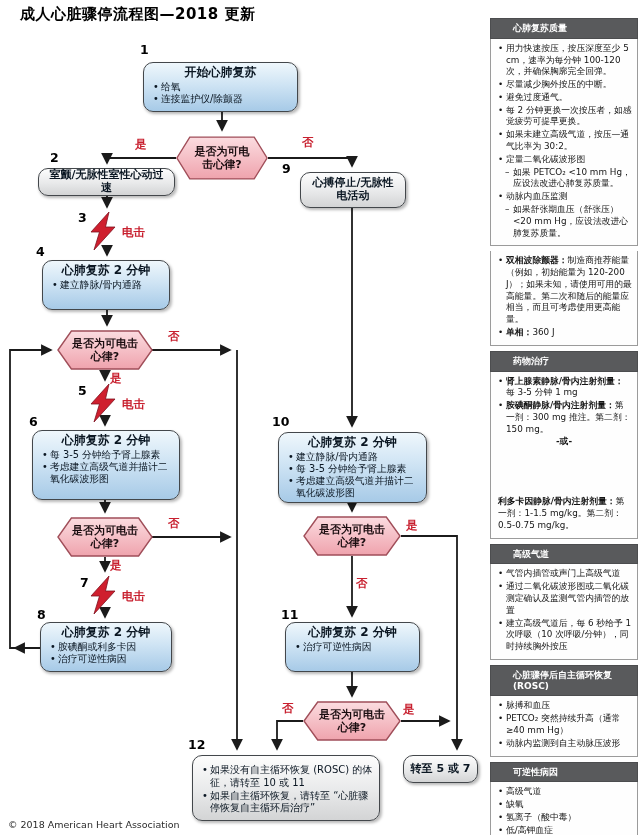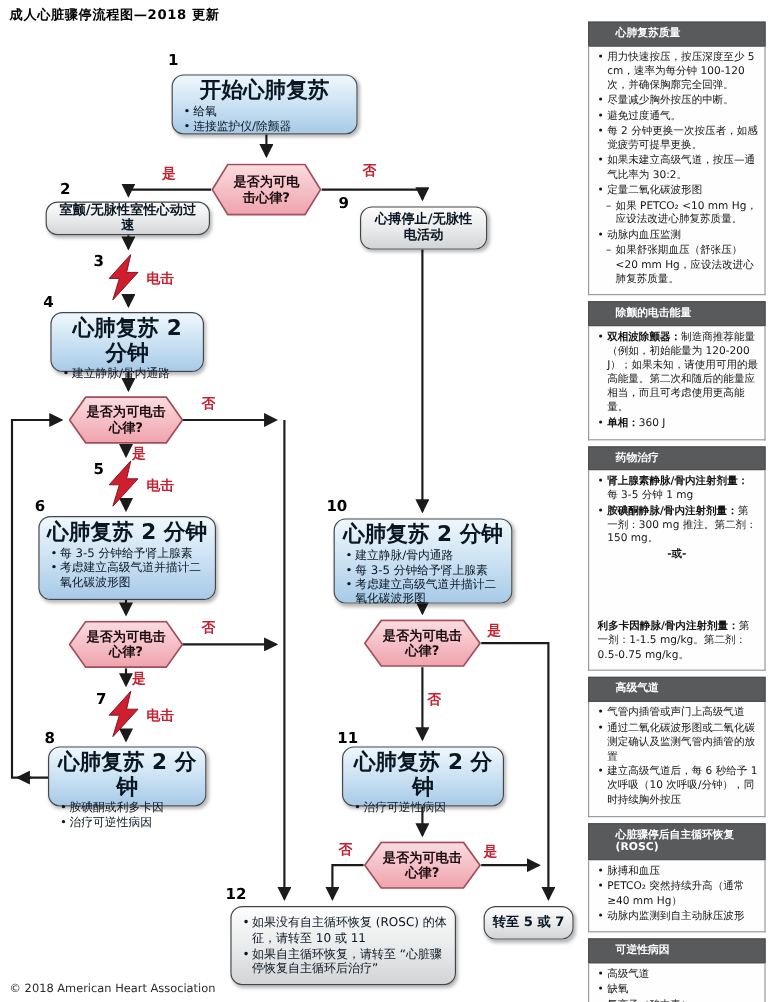--- a/index.html
+++ b/index.html
@@ -1,26 +1,26 @@
 <!DOCTYPE html>
 <html><head>
 <meta charset="utf-8">
 <style>
   html,body{margin:0;padding:0;background:#fff;}
   .canvas{position:relative;width:640px;height:835px;background:#ffffff;overflow:hidden;
           font-family:"DejaVu Sans",sans-serif;color:#101010;}
-  .page-title{position:absolute;left:8px;top:5px;font-size:11px;font-weight:bold;color:#000;letter-spacing:.5px;}
+  .page-title{position:absolute;left:20px;top:5px;font-size:15px;font-weight:bold;color:#000;letter-spacing:.5px;}
   .connectors{position:absolute;left:0;top:0;pointer-events:none;}
   
   .box{position:absolute;box-sizing:border-box;border:1.5px solid #43474b;border-radius:10px;
        box-shadow:1.5px 2px 3px rgba(0,0,0,.28);padding:3px 6px;}
   .blue{background:linear-gradient(180deg,#eff7fc 0%,#cfe4f4 45%,#a7cae7 100%);}
   .grayb{background:linear-gradient(180deg,#fdfdfd 0%,#e8e9ea 55%,#d3d4d5 100%);}
   .center-flex{display:flex;align-items:center;justify-content:center;text-align:center;}
-  .box-title{font-weight:bold;font-size:18px;line-height:1.15;text-align:center;color:#0a1622;}
+  .box-title{font-weight:bold;font-size:12px;line-height:1.15;text-align:center;color:#0a1622;}
   .box-title.sm{font-size:11px;}
   .bullets{margin-top:1px;font-size:9.8px;line-height:1.22;color:#0a1622;}
   .bullet{position:relative;padding-left:11px;}
   .bullet::before{content:"•";position:absolute;left:3px;top:0;}
   
   .decision{position:absolute;}
   .decision svg{position:absolute;left:0;top:0;width:100%;height:100%;}
   .decision-text{position:absolute;left:0;top:0;width:100%;height:100%;display:flex;align-items:center;
        justify-content:center;text-align:center;font-weight:bold;font-size:11px;line-height:1.2;
        color:#1a0d10;padding:0 14px;box-sizing:border-box;}
@@ -237,21 +237,20 @@
           <div class="item">避免过度通气。</div>
           <div class="item">每 2 分钟更换一次按压者，如感觉疲劳可提早更换。</div>
           <div class="item">如果未建立高级气道，按压—通气比率为 30:2。</div>
           <div class="item">定量二氧化碳波形图</div>
           <div class="item sub">如果 PETCO₂ &lt;10 mm Hg，应设法改进心肺复苏质量。</div>
           <div class="item">动脉内血压监测</div>
           <div class="item sub">如果舒张期血压（舒张压）&lt;20 mm Hg，应设法改进心肺复苏质量。</div>
         </div>
       </section>
       <section class="panel">
-        <div class="panel-header">除颤的电击能量</div>
         <div class="panel-body">
           <div class="item"><span class="b">双相波除颤器：</span>制造商推荐能量（例如，初始能量为 120-200 J）；如果未知，请使用可用的最高能量。第二次和随后的能量应相当，而且可考虑使用更高能量。</div>
           <div class="item"><span class="b">单相：</span>360 J</div>
         </div>
       </section>
       <section class="panel">
         <div class="panel-header">药物治疗</div>
         <div class="panel-body">
           <div class="item"><span class="b">肾上腺素静脉/骨内注射剂量：</span>每 3-5 分钟 1 mg</div>
           <div class="item"><span class="b">胺碘酮静脉/骨内注射剂量：</span>第一剂：300 mg 推注。第二剂：150 mg。</div>

